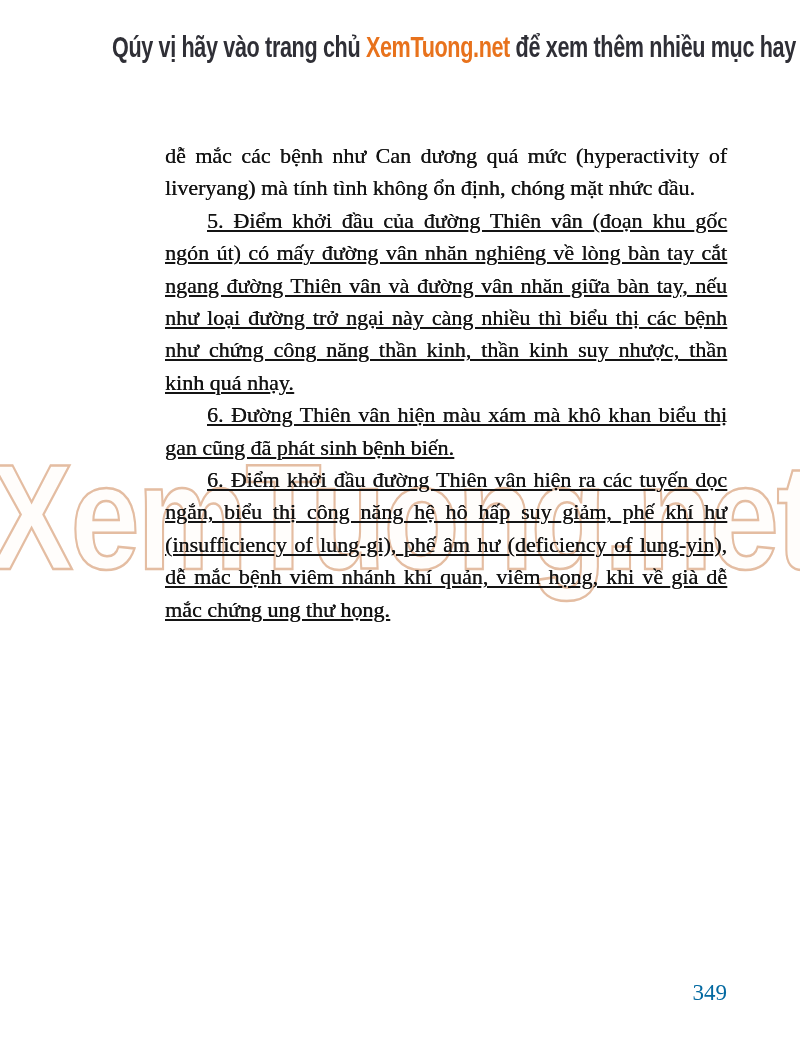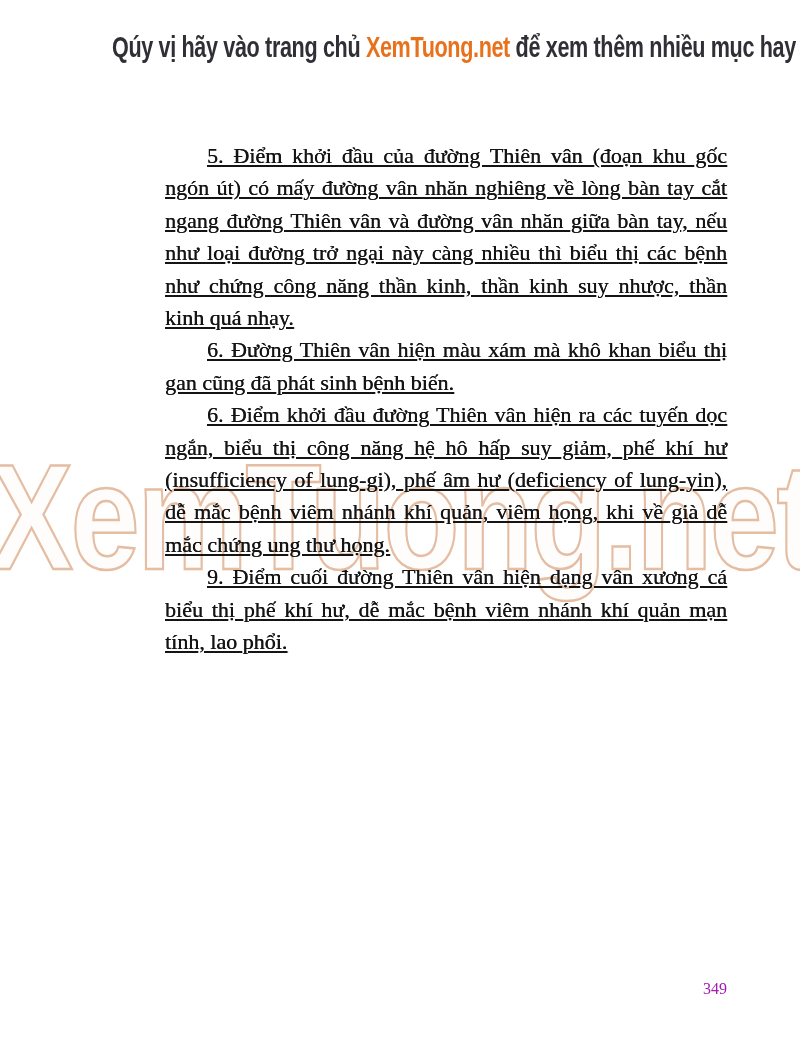--- a/index.html
+++ b/index.html
@@ -62,36 +62,36 @@
   .content p { margin: 0; }
   .content p.indent { text-indent: 42px; text-decoration: underline; }
   .content p.cont { text-align-last: justify; }
 
   
   .pagenum {
     position: absolute;
     top: 980px; left: 165px;
     width: 562px;
     text-align: right;
-    font-size: 16px;
-    color: #a21caf;
+    font-size: 23px;
+    color: #0369a1;
     z-index: 1;
   }
 </style>
 </head>
 <body>
 
 <div class="page">
 
   <div class="banner"><span>Qúy vị hãy vào trang chủ </span><span class="brand" style="color: rgb(232, 114, 28);">XemTuong.net</span><span> để xem thêm nhiều mục hay khác</span></div>
 
   <div class="watermark" style="-webkit-text-stroke: 2.5px rgb(228, 189, 162);">XemTuong.net</div>
 
   <div class="content">
+    <p class="para">dễ mắc các bệnh như Can dương quá mức (hyperactivity of liveryang) mà tính tình không ổn định, chóng mặt nhức đầu.</p>
     <p class="para indent">5. Điểm khởi đầu của đường Thiên vân (đoạn khu gốc ngón út) có mấy đường vân nhăn nghiêng về lòng bàn tay cắt ngang đường Thiên vân và đường vân nhăn giữa bàn tay, nếu như loại đường trở ngại này càng nhiều thì biểu thị các bệnh như chứng công năng thần kinh, thần kinh suy nhược, thần kinh quá nhạy.</p>
     <p class="para indent">6. Đường Thiên vân hiện màu xám mà khô khan biểu thị gan cũng đã phát sinh bệnh biến.</p>
     <p class="para indent">6. Điểm khởi đầu đường Thiên vân hiện ra các tuyến dọc ngắn, biểu thị công năng hệ hô hấp suy giảm, phế khí hư (insufficiency of lung-gi), phế âm hư (deficiency of lung-yin), dễ mắc bệnh viêm nhánh khí quản, viêm họng, khi về già dễ mắc chứng ung thư họng.</p>
-    <p class="para indent">9. Điểm cuối đường Thiên vân hiện dạng vân xương cá biểu thị phế khí hư, dễ mắc bệnh viêm nhánh khí quản mạn tính, lao phổi.</p>
   </div>
 
   <div class="pagenum">349</div>
 
 </div>
 
 </body></html>

